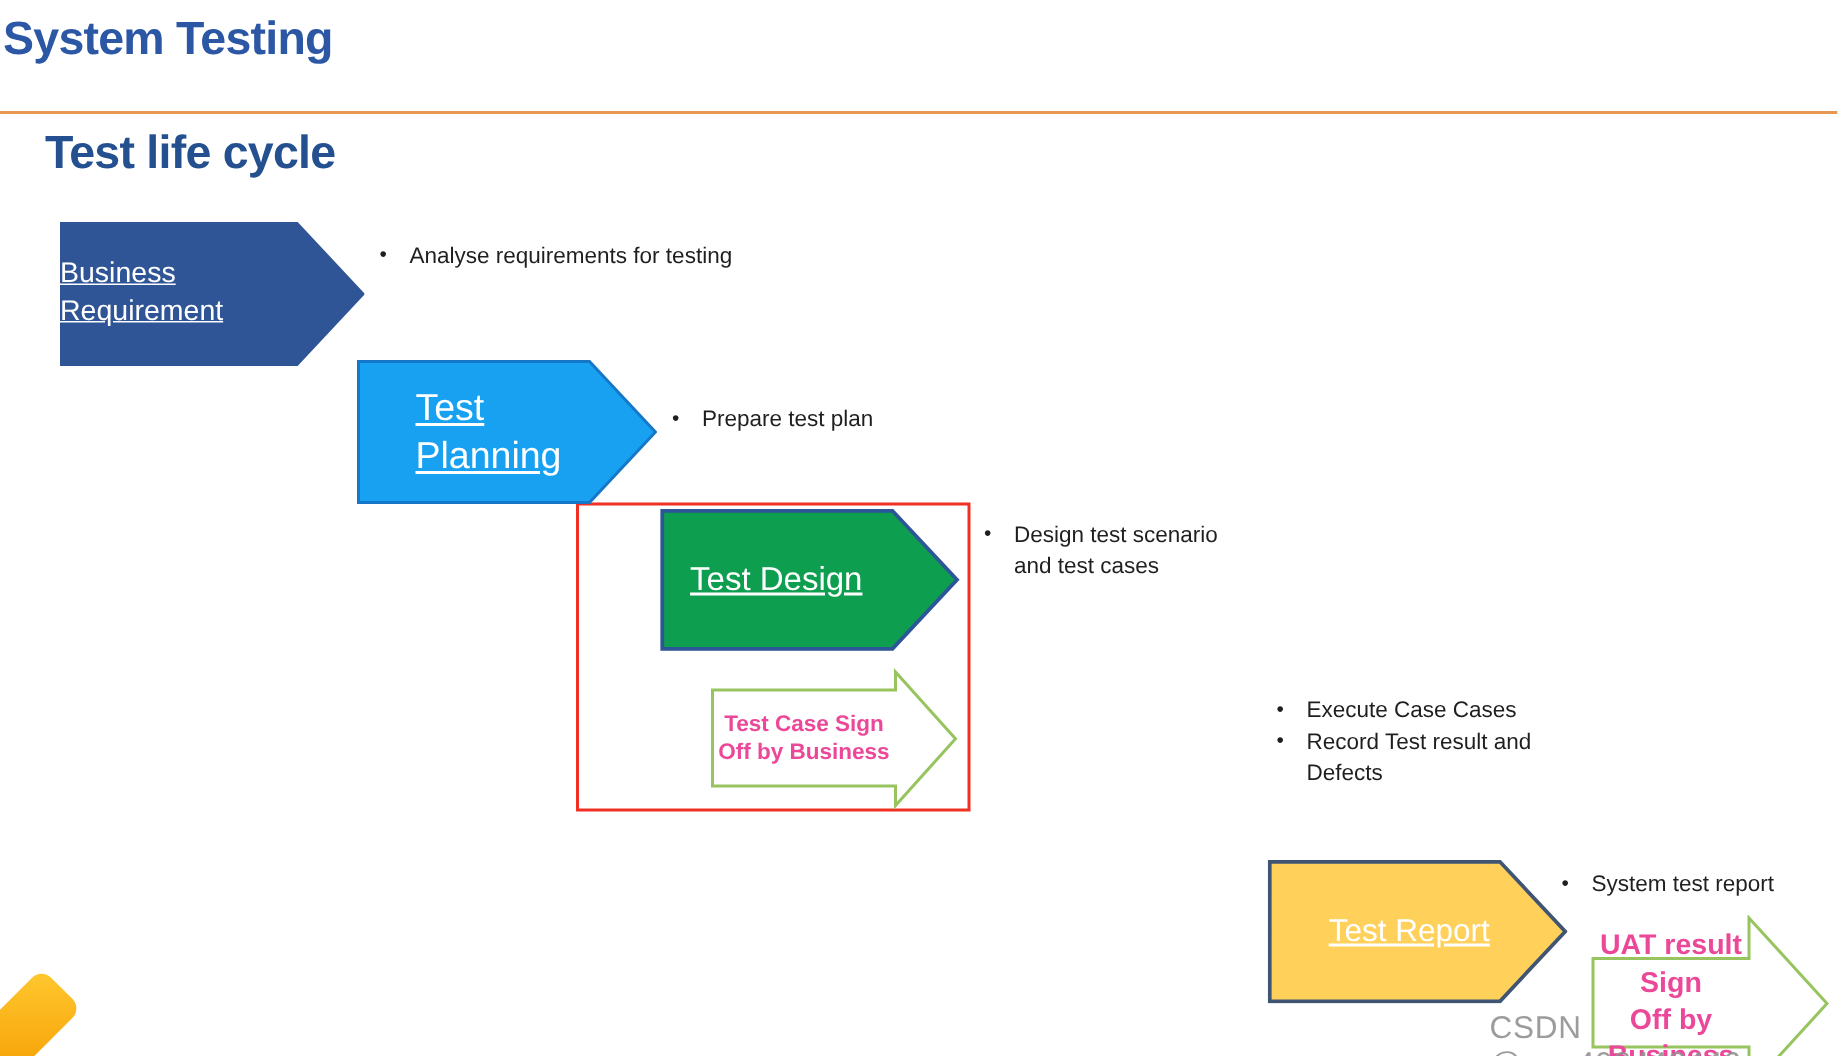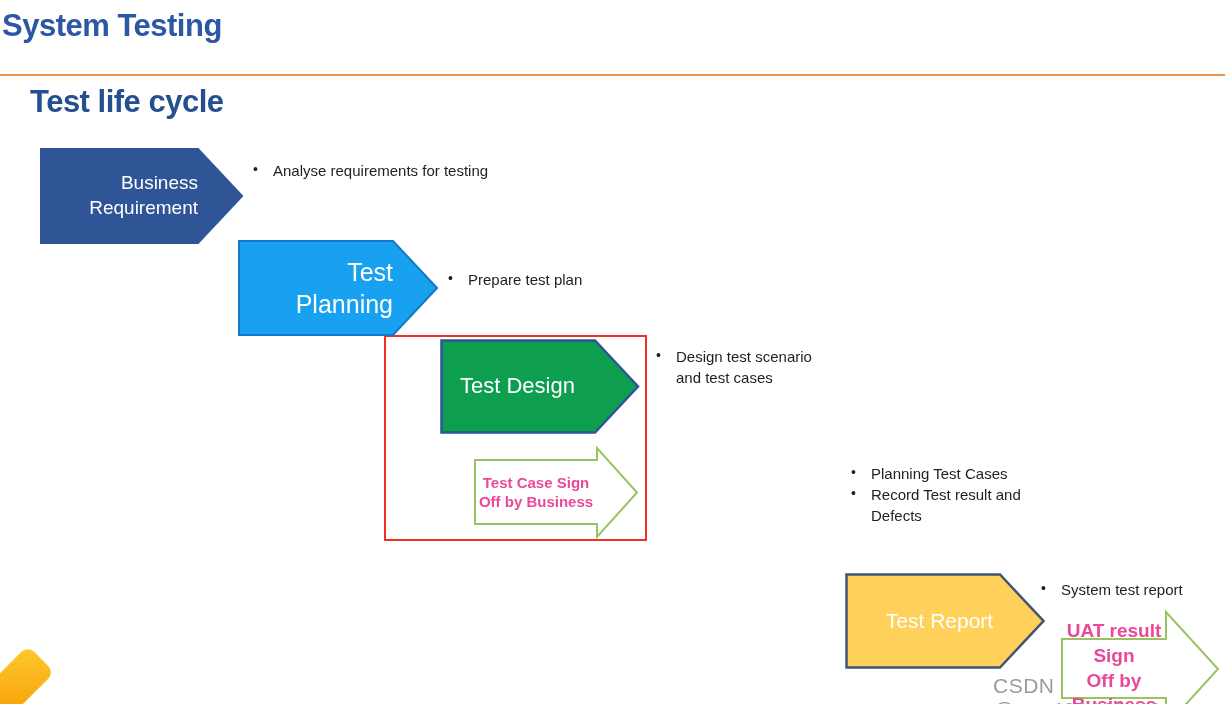--- a/index.html
+++ b/index.html
@@ -18,21 +18,21 @@
   }
   .sub-title {
     position:absolute; left:30px; top:84px;
     font-size:31px; font-weight:700; color:#24508F; letter-spacing:-0.5px;
   }
   .stage { position:absolute; z-index:2; }
   .stage svg { position:absolute; left:0; top:0; width:100%; height:100%; }
   .stage .lbl {
     position:absolute; left:0; top:0; bottom:0; right:45px;
     display:flex; align-items:center; justify-content:center;
-    text-align:right; color:#ffffff; line-height:1.3;
+    text-align:left; color:#ffffff; line-height:1.3;text-decoration:underline;
   }
   .signoff { position:absolute; z-index:2; }
   .signoff svg { position:absolute; left:0; top:0; width:100%; height:100%; }
   .signoff .lbl {
     position:absolute; display:flex; align-items:center; justify-content:center;
     text-align:center; color:#ec4899; font-weight:700; font-size:15px;
     line-height:1.3; white-space:pre-line;
   }
   .highlight-box {
     position:absolute; left:384px; top:335px; width:263px; height:206px;
@@ -140,21 +140,21 @@
     <span class="dot">•</span>
     <span class="txt">Prepare test plan</span>
   </div>
   <div class="note n-design">
     <span class="dot">•</span>
     <span class="txt">Design test scenario
 and test cases</span>
   </div>
   <div class="note n-exec1">
     <span class="dot">•</span>
-    <span class="txt">Planning Test Cases</span>
+    <span class="txt">Execute Case Cases</span>
   </div>
   <div class="note n-exec2">
     <span class="dot">•</span>
     <span class="txt">Record Test result and
 Defects</span>
   </div>
   <div class="note n-report">
     <span class="dot">•</span>
     <span class="txt">System test report</span>
   </div>

